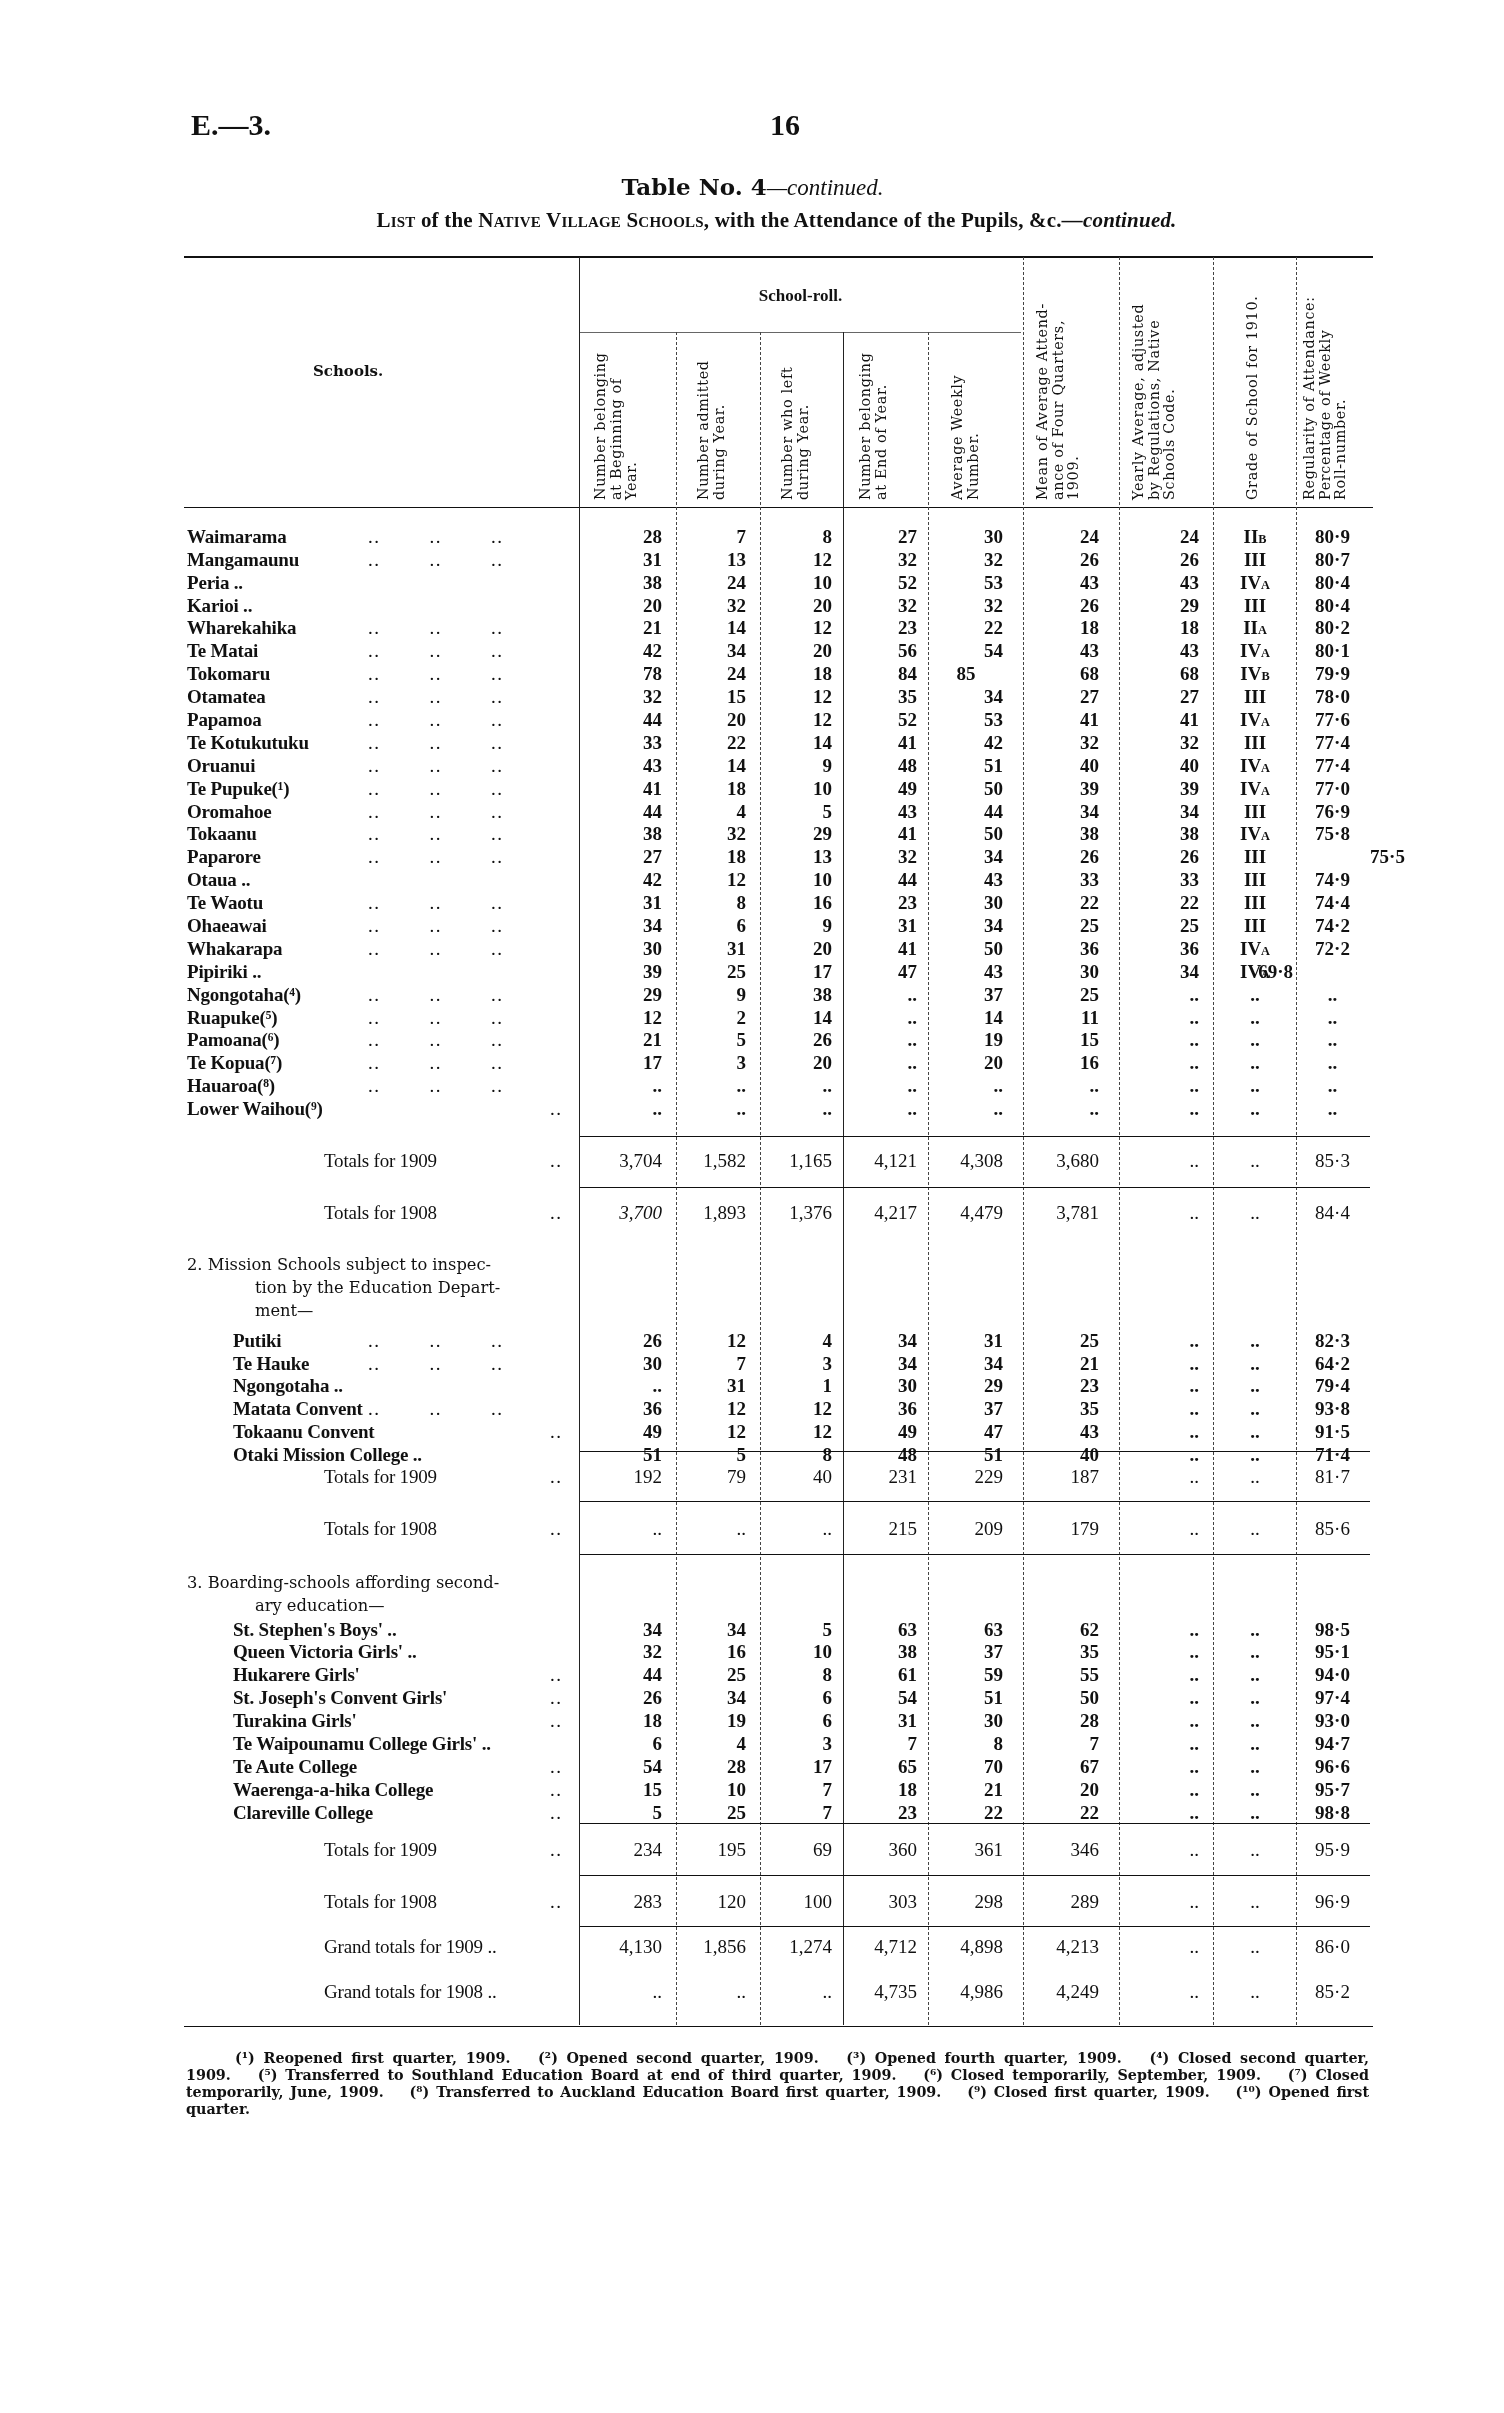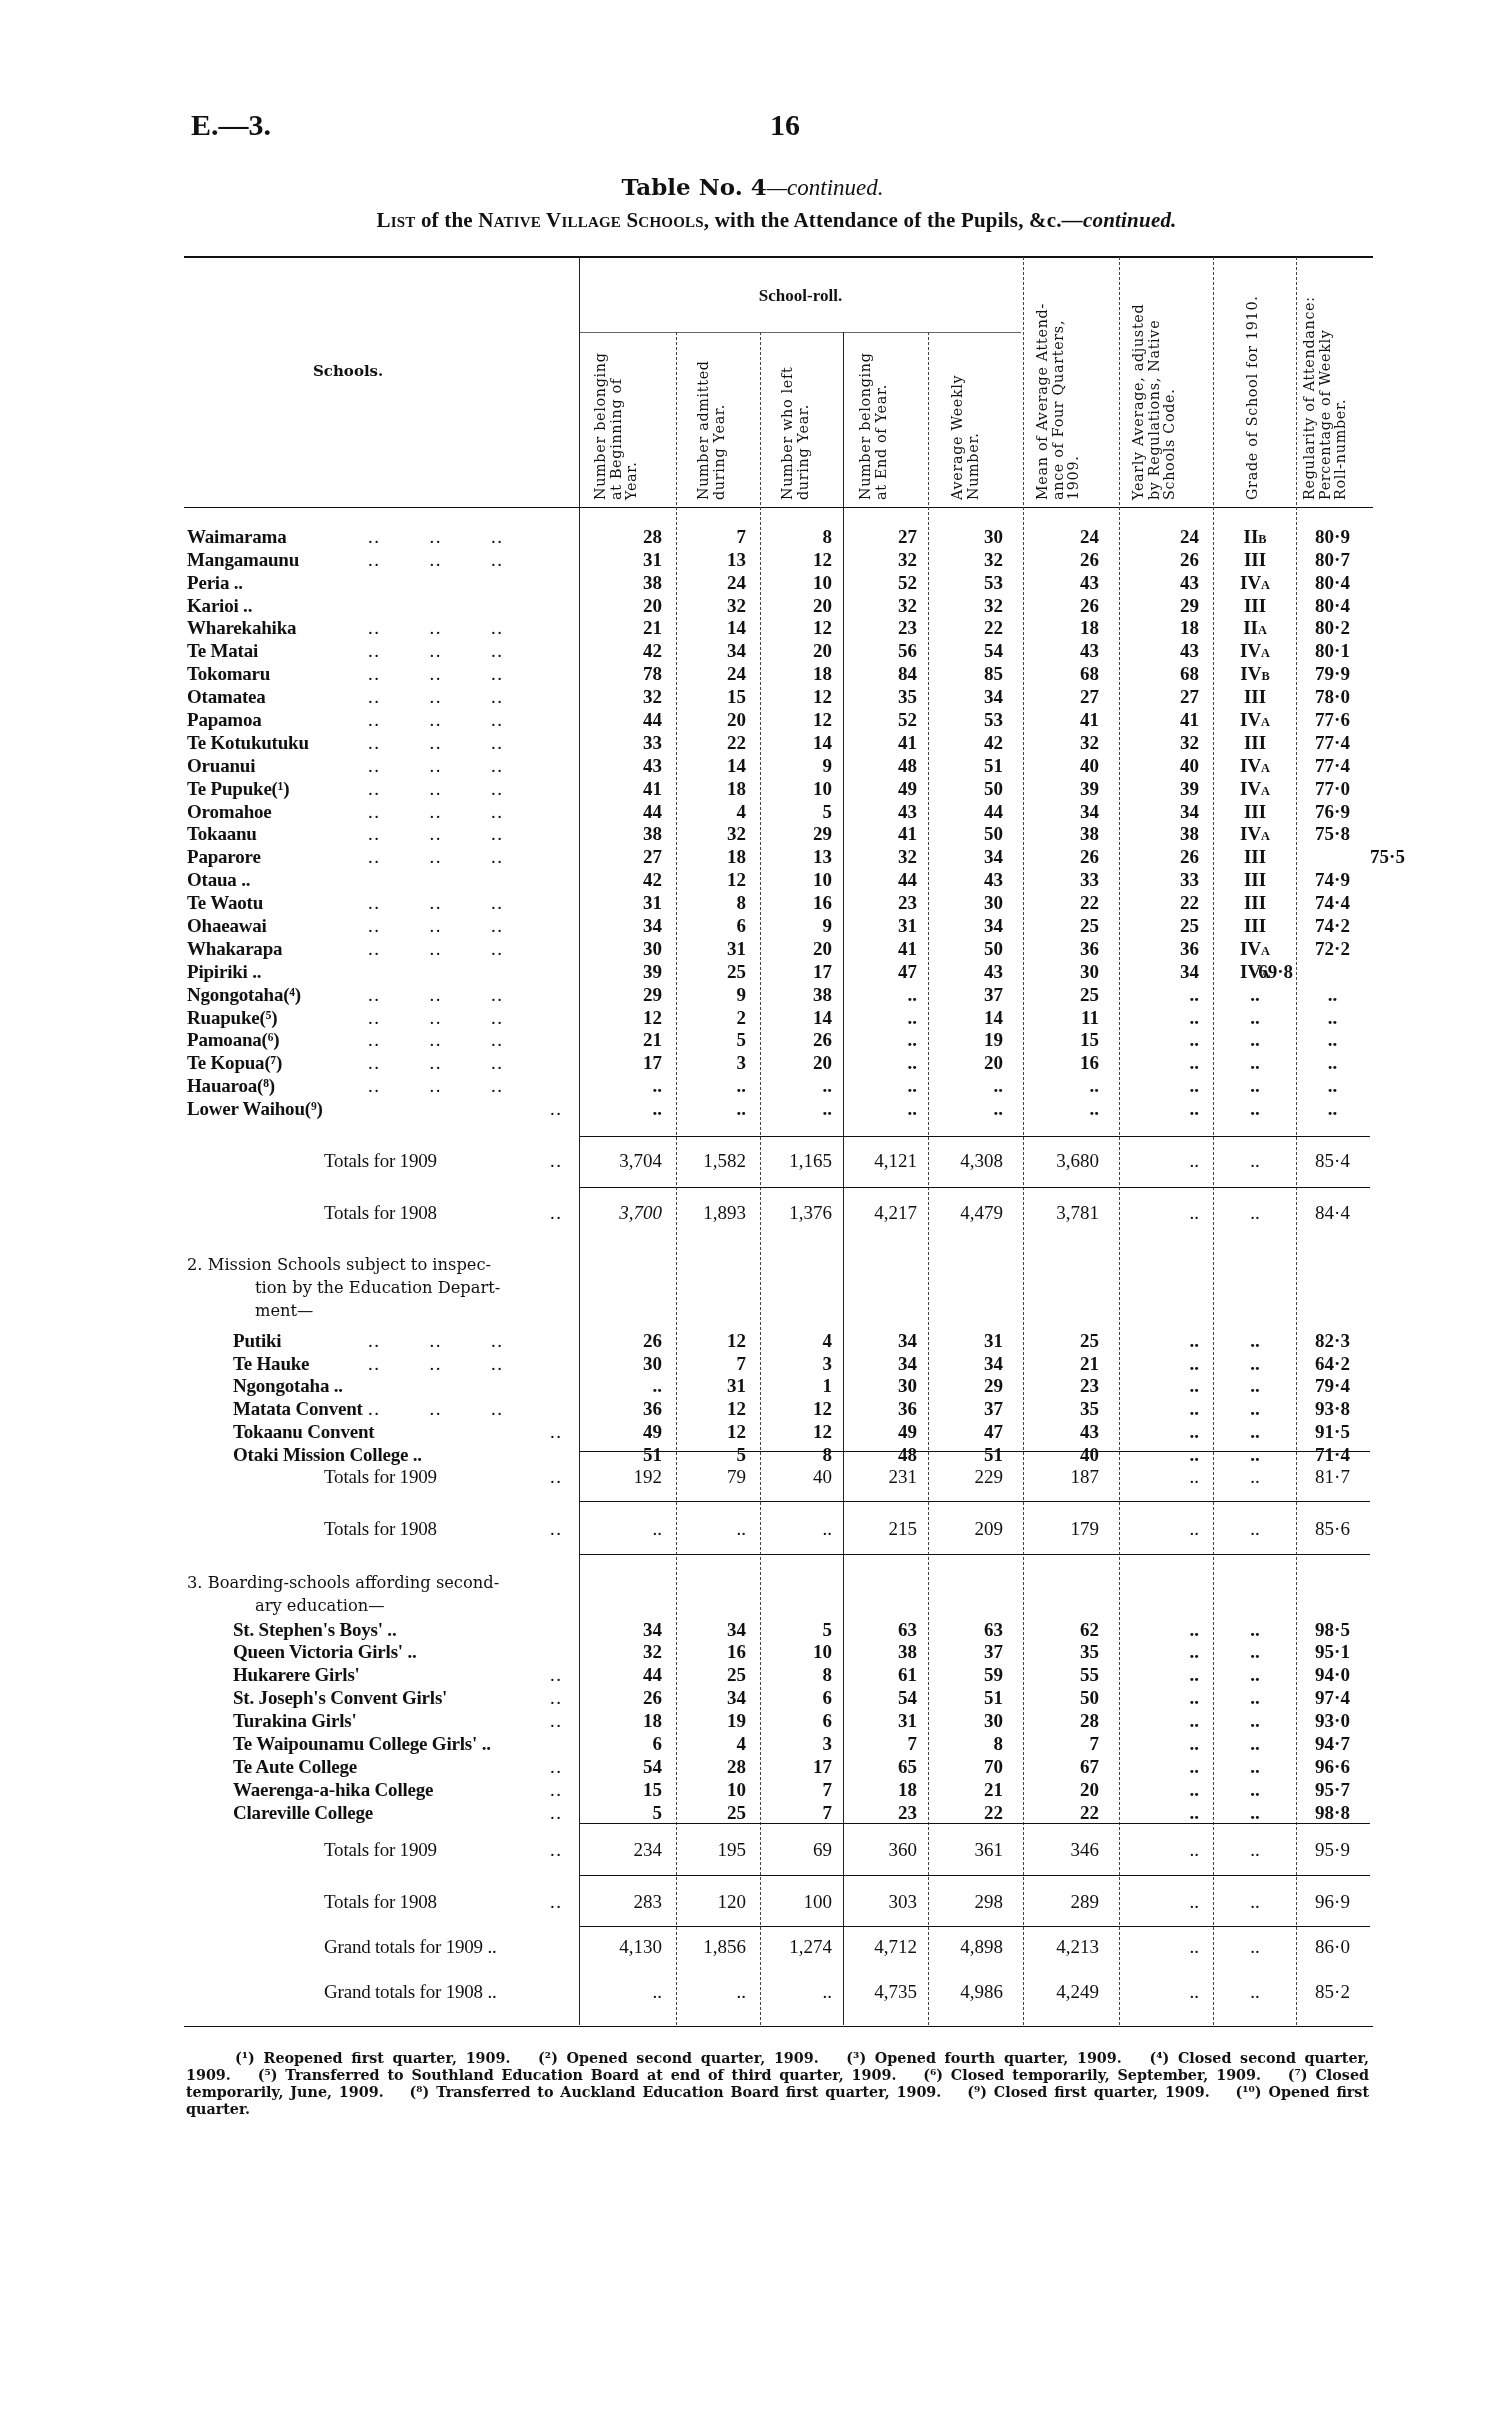--- a/index.html
+++ b/index.html
@@ -162,21 +162,21 @@
       <span class="c" style="left: 1213px; width: 84px; text-align: center;">IV<span class="sub">A</span></span>
       <span class="c" style="left: 1296px; width: 73px; text-align: center;">80·1</span>
     </div>
     <div class="row" style="top: 663px;">
       <span class="name">Tokomaru</span>
       <span class="dots" style="left: 368px; white-space: pre;">..        ..        ..</span>
       <span class="c" style="left: 580px; width: 82px;">78</span>
       <span class="c" style="left: 676px; width: 70px;">24</span>
       <span class="c" style="left: 760px; width: 72px;">18</span>
       <span class="c" style="left: 844px; width: 73px;">84</span>
-      <span class="c" style="left: 929px; width: 74px;">85</span>
+      <span class="c" style="left: 929px; width: 74px; text-align: center;">85</span>
       <span class="c" style="left: 1024px; width: 75px;">68</span>
       <span class="c" style="left: 1119px; width: 80px;">68</span>
       <span class="c" style="left: 1213px; width: 84px; text-align: center;">IV<span class="sub">B</span></span>
       <span class="c" style="left: 1296px; width: 73px; text-align: center;">79·9</span>
     </div>
     <div class="row" style="top: 686px;">
       <span class="name">Otamatea</span>
       <span class="dots" style="left: 368px; white-space: pre;">..        ..        ..</span>
       <span class="c" style="left: 580px; width: 82px;">32</span>
       <span class="c" style="left: 676px; width: 70px;">15</span>
@@ -425,21 +425,21 @@
       <span class="name tot">Totals for 1909</span>
       <span class="dots" style="left: 550px; white-space: pre;">..</span>
       <span class="c" style="left: 580px; width: 82px;">3,704</span>
       <span class="c" style="left: 676px; width: 70px;">1,582</span>
       <span class="c" style="left: 760px; width: 72px;">1,165</span>
       <span class="c" style="left: 844px; width: 73px;">4,121</span>
       <span class="c" style="left: 929px; width: 74px;">4,308</span>
       <span class="c" style="left: 1024px; width: 75px;">3,680</span>
       <span class="c" style="left: 1119px; width: 80px;">..</span>
       <span class="c" style="left: 1213px; width: 84px; text-align: center;">..</span>
-      <span class="c" style="left: 1296px; width: 73px; text-align: center;">85·4</span>
+      <span class="c" style="left: 1296px; width: 73px; text-align: center;">85·3</span>
     </div>
     <div class="rule" style="left: 580px; top: 1187px; width: 790px; height: 1.4px;"></div>
     <div class="row totrow" style="top: 1202px;">
       <span class="name tot">Totals for 1908</span>
       <span class="dots" style="left: 550px; white-space: pre;">..</span>
       <span class="c" style="left: 580px; width: 82px; font-style: italic;">3,700</span>
       <span class="c" style="left: 676px; width: 70px;">1,893</span>
       <span class="c" style="left: 760px; width: 72px;">1,376</span>
       <span class="c" style="left: 844px; width: 73px;">4,217</span>
       <span class="c" style="left: 929px; width: 74px;">4,479</span>

